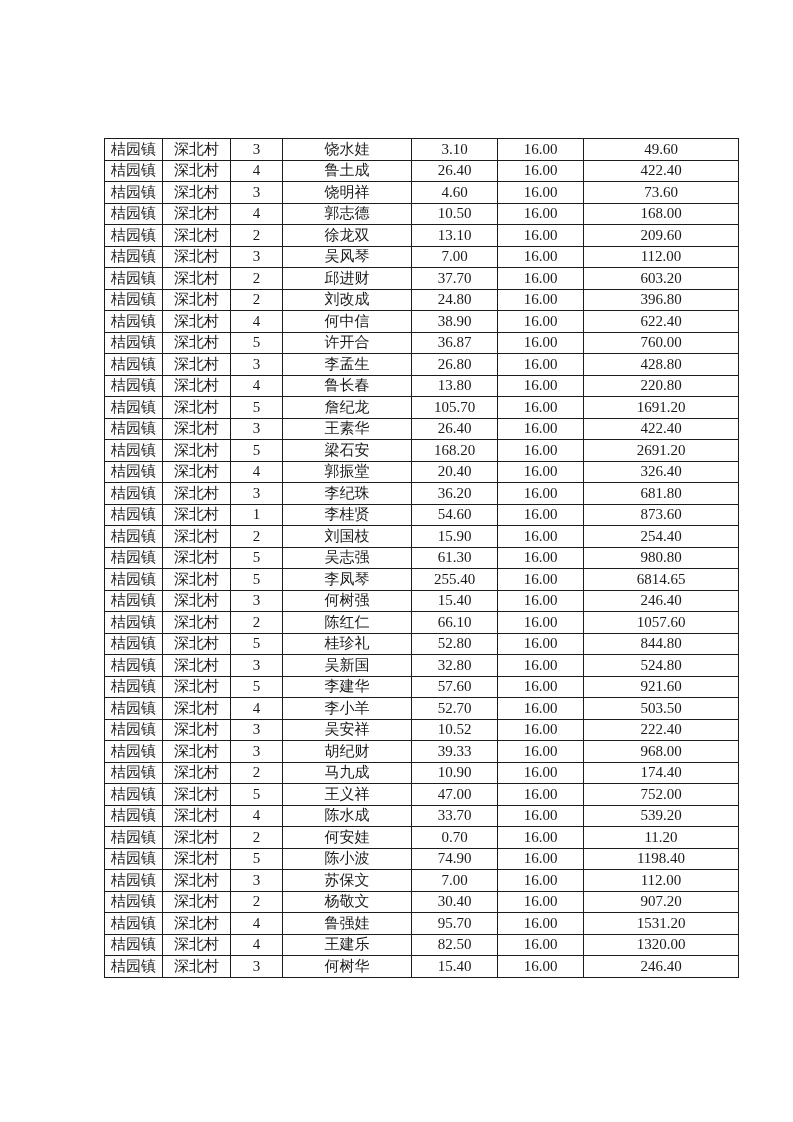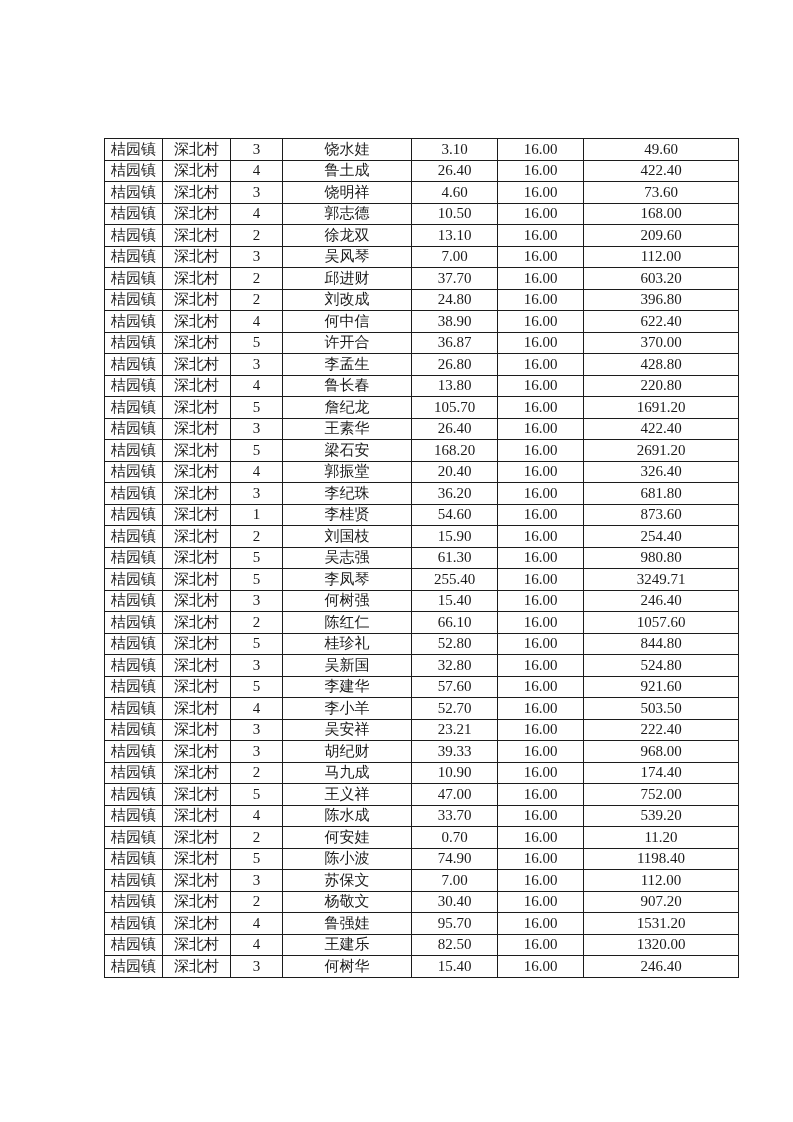--- a/index.html
+++ b/index.html
@@ -139,21 +139,21 @@
           <td>16.00</td>
           <td>622.40</td>
         </tr>
         <tr>
           <td>桔园镇</td>
           <td>深北村</td>
           <td>5</td>
           <td>许开合</td>
           <td>36.87</td>
           <td>16.00</td>
-          <td>370.00</td>
+          <td>760.00</td>
         </tr>
         <tr>
           <td>桔园镇</td>
           <td>深北村</td>
           <td>3</td>
           <td>李孟生</td>
           <td>26.80</td>
           <td>16.00</td>
           <td>428.80</td>
         </tr>
@@ -238,21 +238,21 @@
           <td>16.00</td>
           <td>980.80</td>
         </tr>
         <tr>
           <td>桔园镇</td>
           <td>深北村</td>
           <td>5</td>
           <td>李凤琴</td>
           <td>255.40</td>
           <td>16.00</td>
-          <td>3249.71</td>
+          <td>6814.65</td>
         </tr>
         <tr>
           <td>桔园镇</td>
           <td>深北村</td>
           <td>3</td>
           <td>何树强</td>
           <td>15.40</td>
           <td>16.00</td>
           <td>246.40</td>
         </tr>
@@ -299,21 +299,21 @@
           <td>李小羊</td>
           <td>52.70</td>
           <td>16.00</td>
           <td>503.50</td>
         </tr>
         <tr>
           <td>桔园镇</td>
           <td>深北村</td>
           <td>3</td>
           <td>吴安祥</td>
-          <td>23.21</td>
+          <td>10.52</td>
           <td>16.00</td>
           <td>222.40</td>
         </tr>
         <tr>
           <td>桔园镇</td>
           <td>深北村</td>
           <td>3</td>
           <td>胡纪财</td>
           <td>39.33</td>
           <td>16.00</td>

